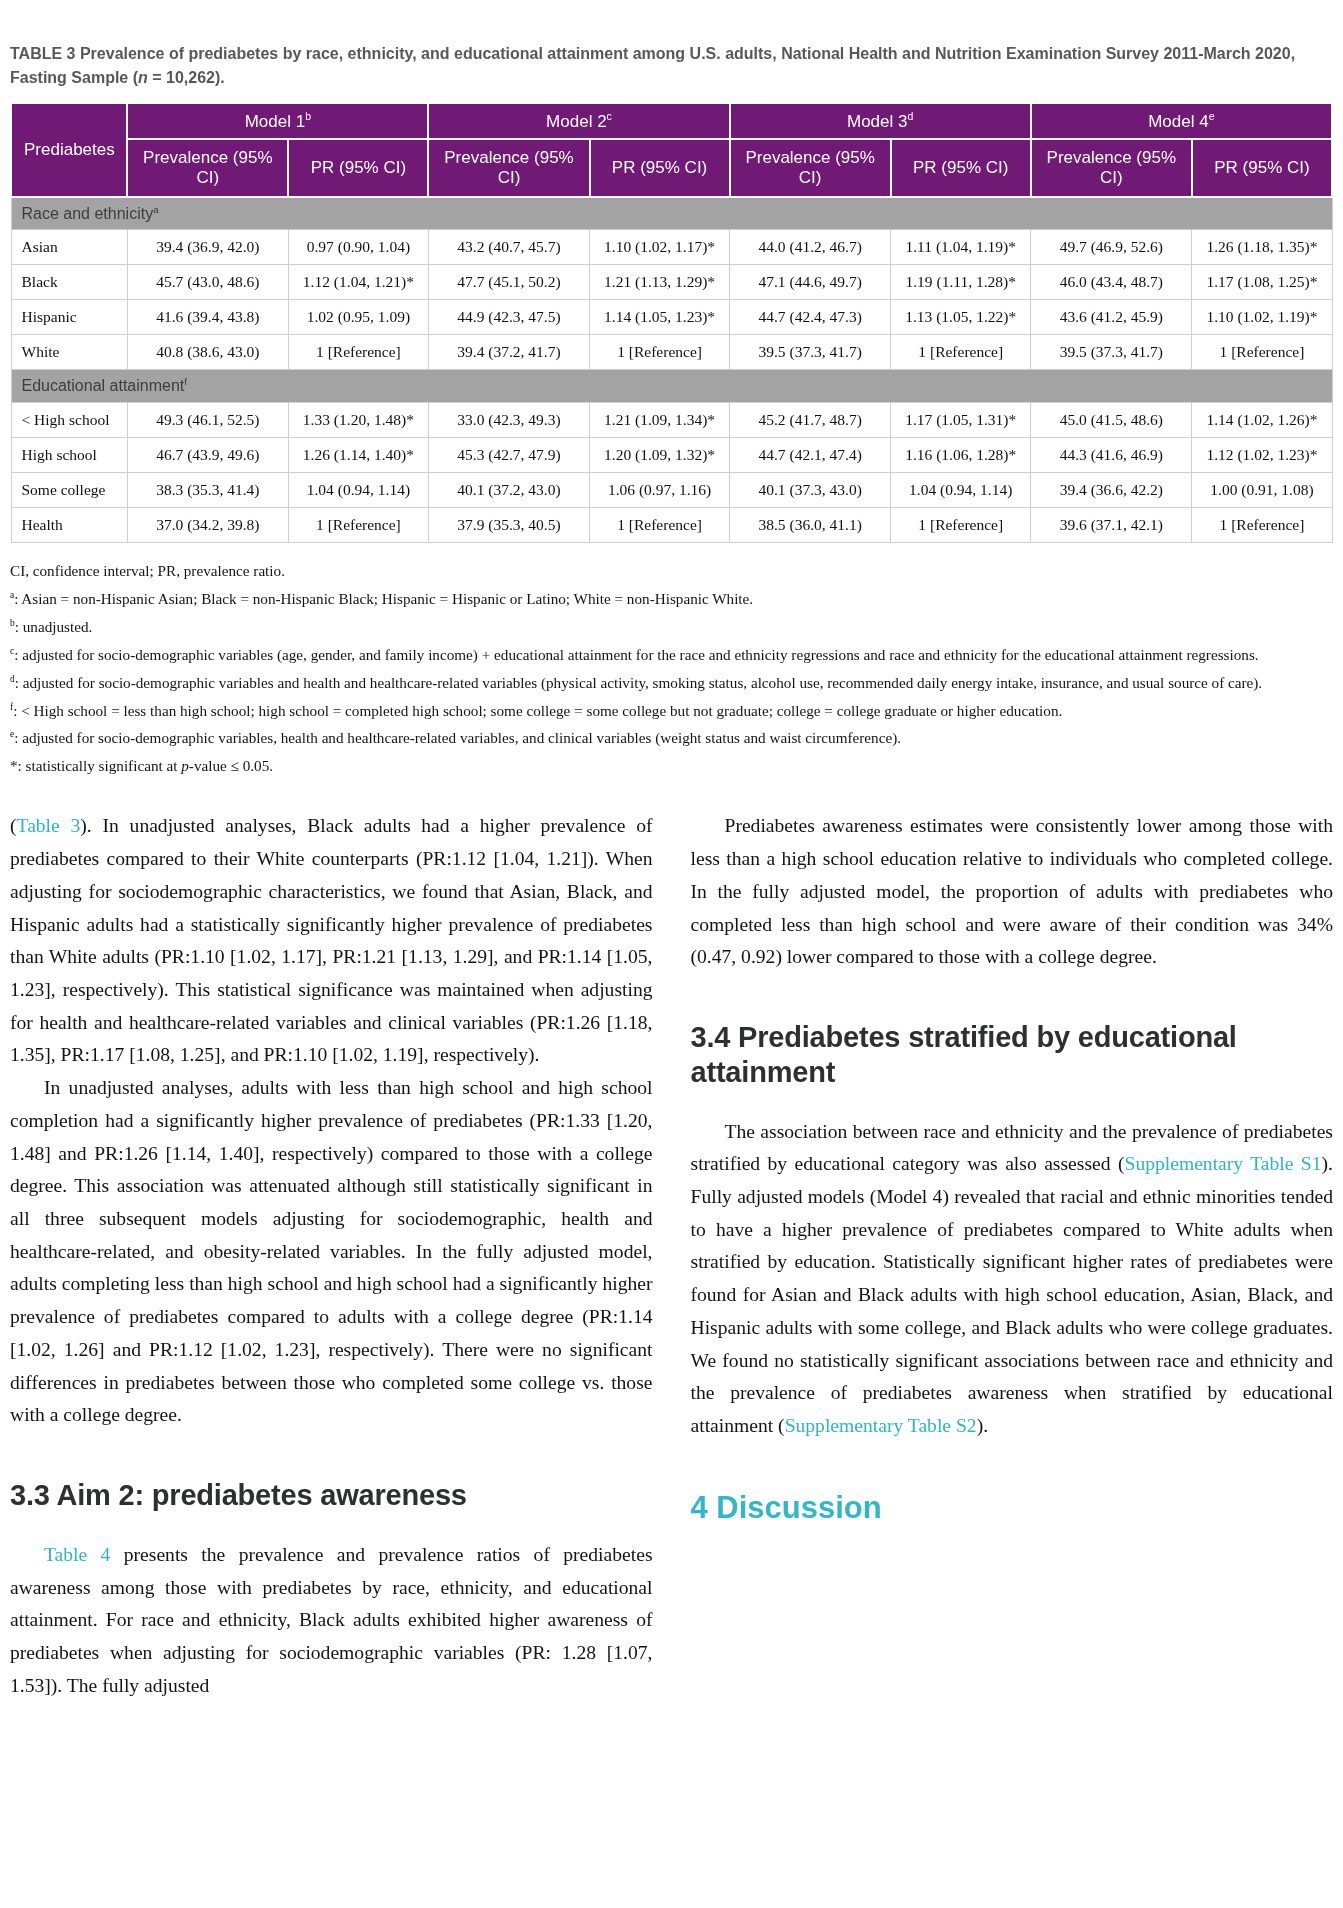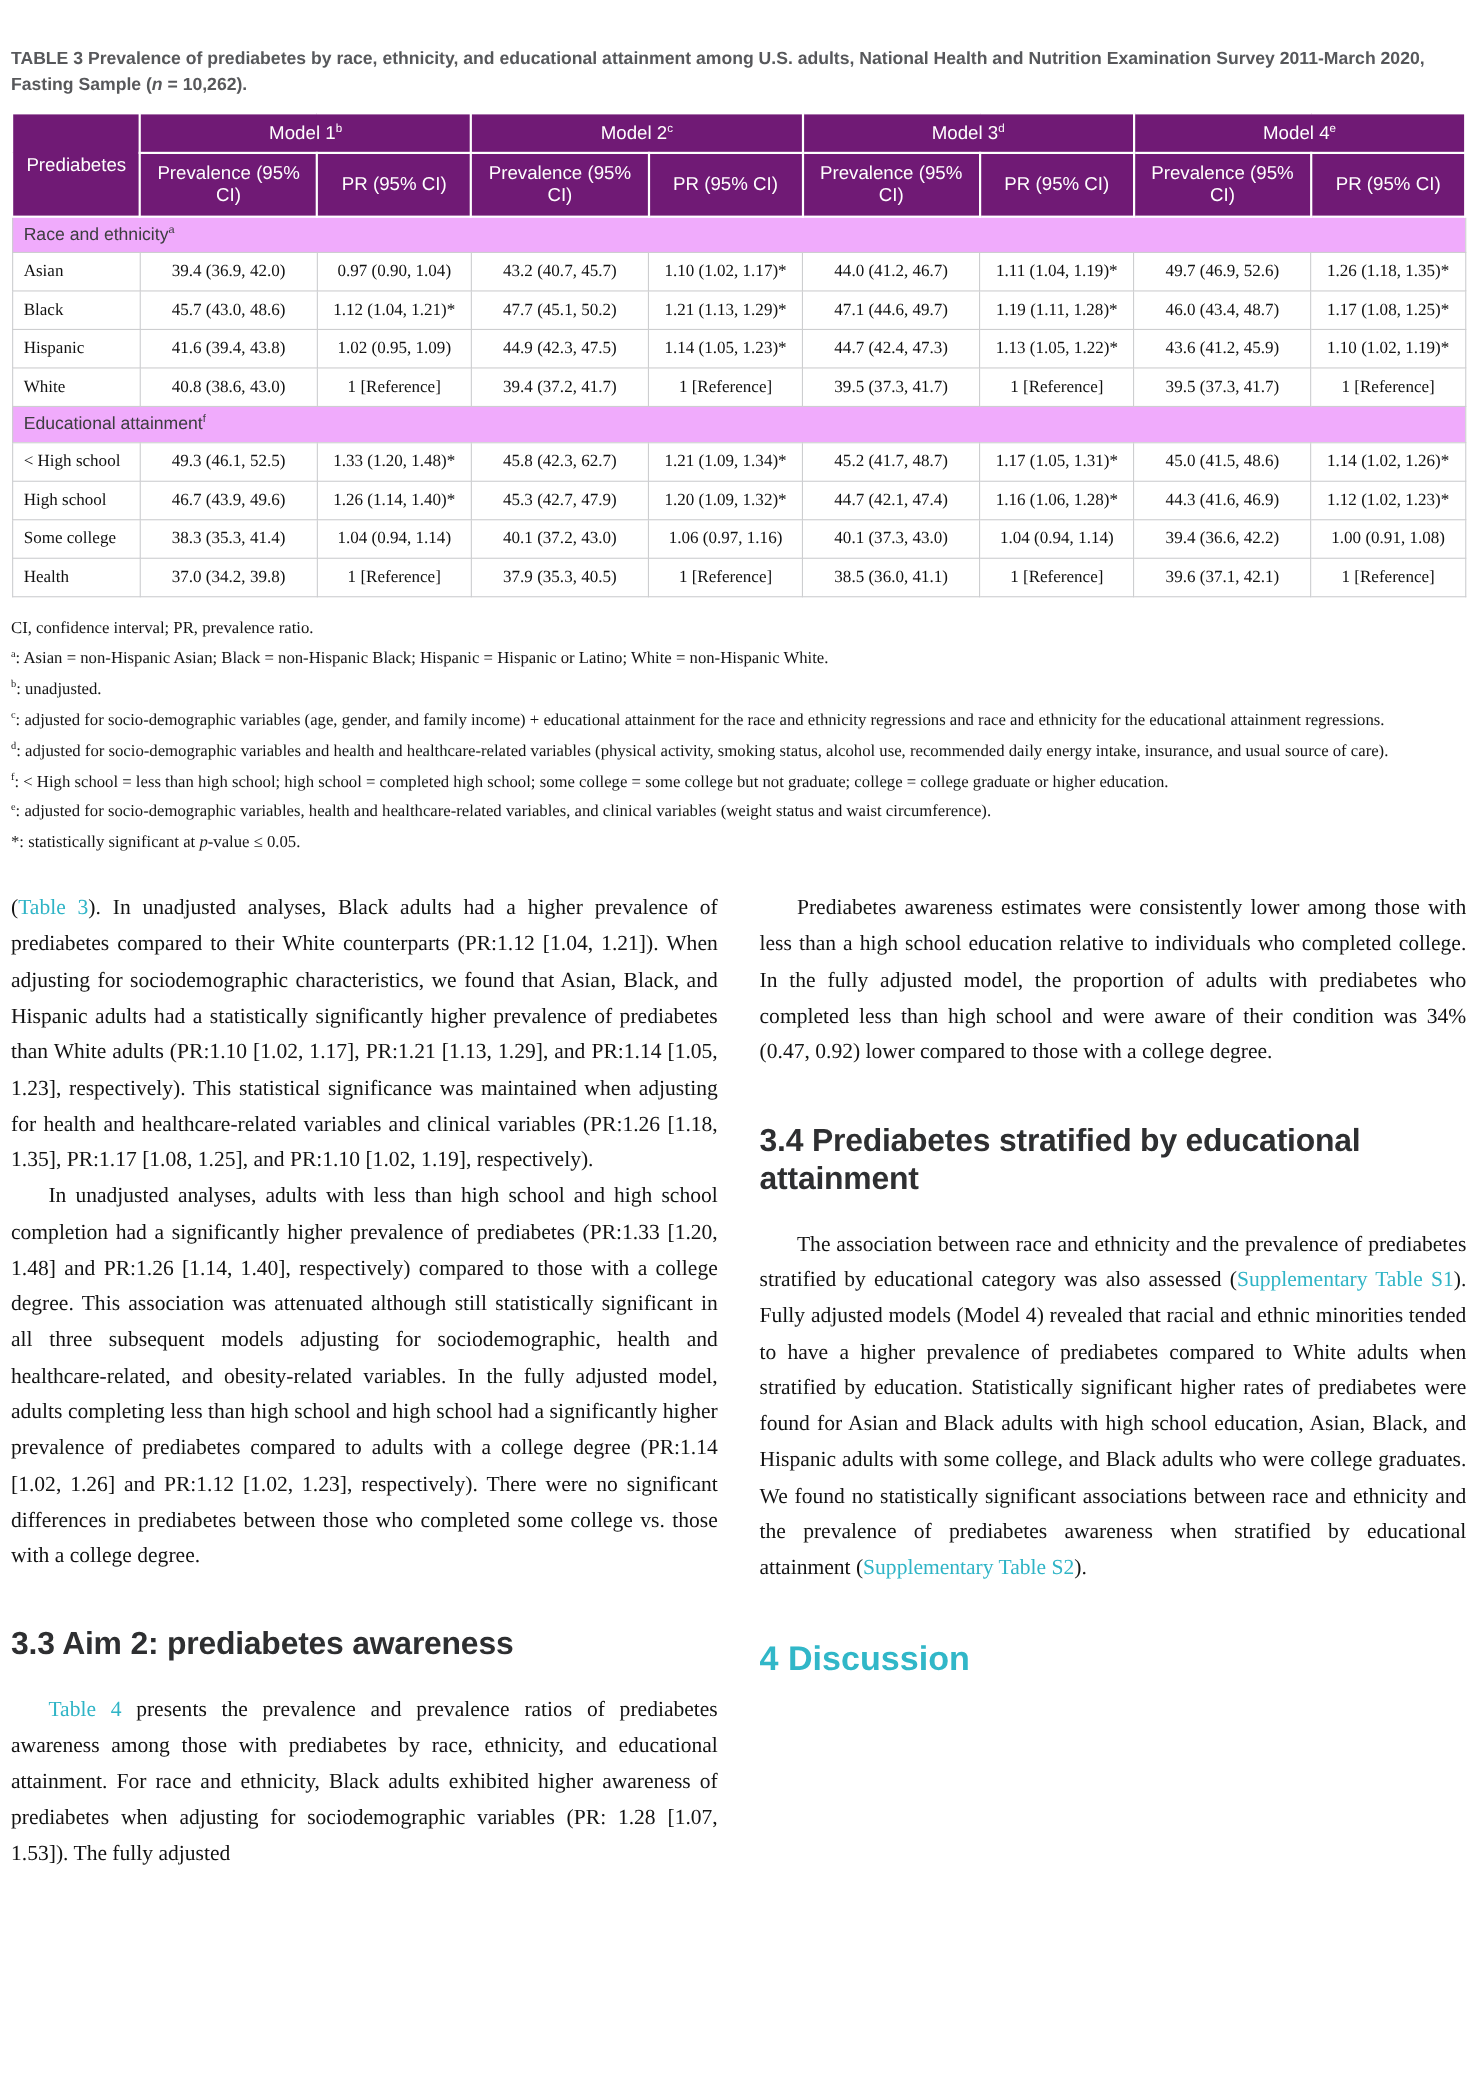--- a/index.html
+++ b/index.html
@@ -29,21 +29,21 @@
   }
   th.corner { text-align:left; padding-left:12px; }
   th.model  { height:36px; }
   th.sub    { height:58px; }
 
   tbody td {
     border:1px solid #cdced0; background:#fff;
     font-size:15.5px; text-align:center; padding:8px 4px; color:#111;
   }
   tr.section-row td {
-    background:#f0abfc; text-align:left;
+    background:#a3a3a3; text-align:left;
     font-family:"Liberation Sans", sans-serif; font-size:16px;
     color:#3c3d3f; padding:6px 10px;
   }
   td.row-label { text-align:left; padding-left:10px; }
   sup { font-size:0.62em; }
 
   .footnotes { margin-top:14px; font-size:15.2px; line-height:1.84; color:#141414; }
 
   .body-cols { display:flex; gap:38px; margin-top:30px; }
   .col { flex:1; min-width:0; }
@@ -148,21 +148,21 @@
           <td>39.5 (37.3, 41.7)</td>
           <td>1 [Reference]</td>
         </tr>
         <tr class="section-row">
           <td colspan="9"><span>Educational attainment</span><sup>f</sup></td>
         </tr>
         <tr class="data-row">
           <td class="row-label">&lt; High school</td>
           <td>49.3 (46.1, 52.5)</td>
           <td>1.33 (1.20, 1.48)*</td>
-          <td>45.8 (42.3, 62.7)</td>
+          <td>33.0 (42.3, 49.3)</td>
           <td>1.21 (1.09, 1.34)*</td>
           <td>45.2 (41.7, 48.7)</td>
           <td>1.17 (1.05, 1.31)*</td>
           <td>45.0 (41.5, 48.6)</td>
           <td>1.14 (1.02, 1.26)*</td>
         </tr>
         <tr class="data-row">
           <td class="row-label">High school</td>
           <td>46.7 (43.9, 49.6)</td>
           <td>1.26 (1.14, 1.40)*</td>

